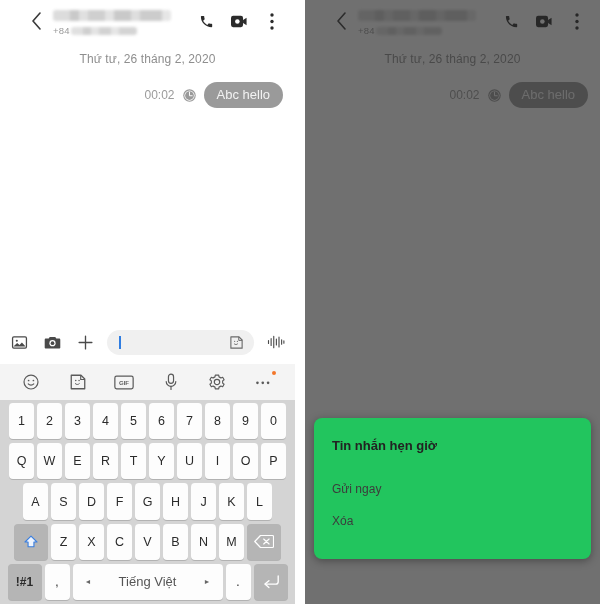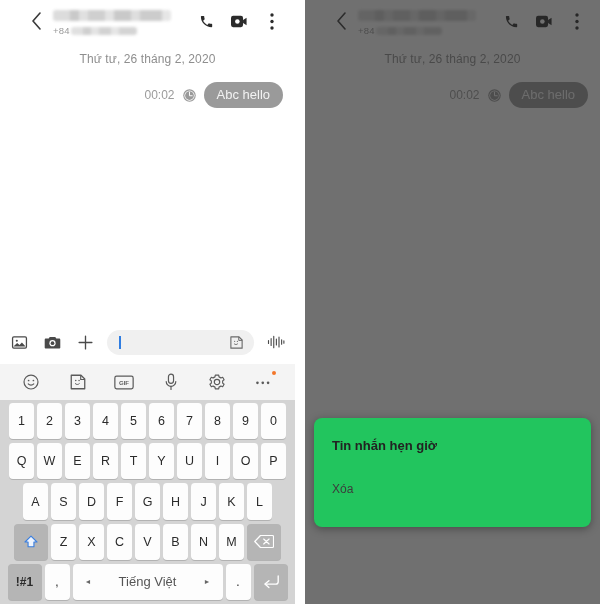--- a/index.html
+++ b/index.html
@@ -353,17 +353,18 @@
             </svg>
         </span>
         <span class="bubble">Abc hello</span>
       </div>
     </div>
 
     <div class="scrim"></div>
 
     <div class="dialog">
       <div class="dlgtitle">Tin nhắn hẹn giờ</div>
+      <div class="dlgitem">Gửi ngay</div>
       <div class="dlgitem">Xóa</div>
     </div>
 
   </div>
 </div>
 
 </body></html>

